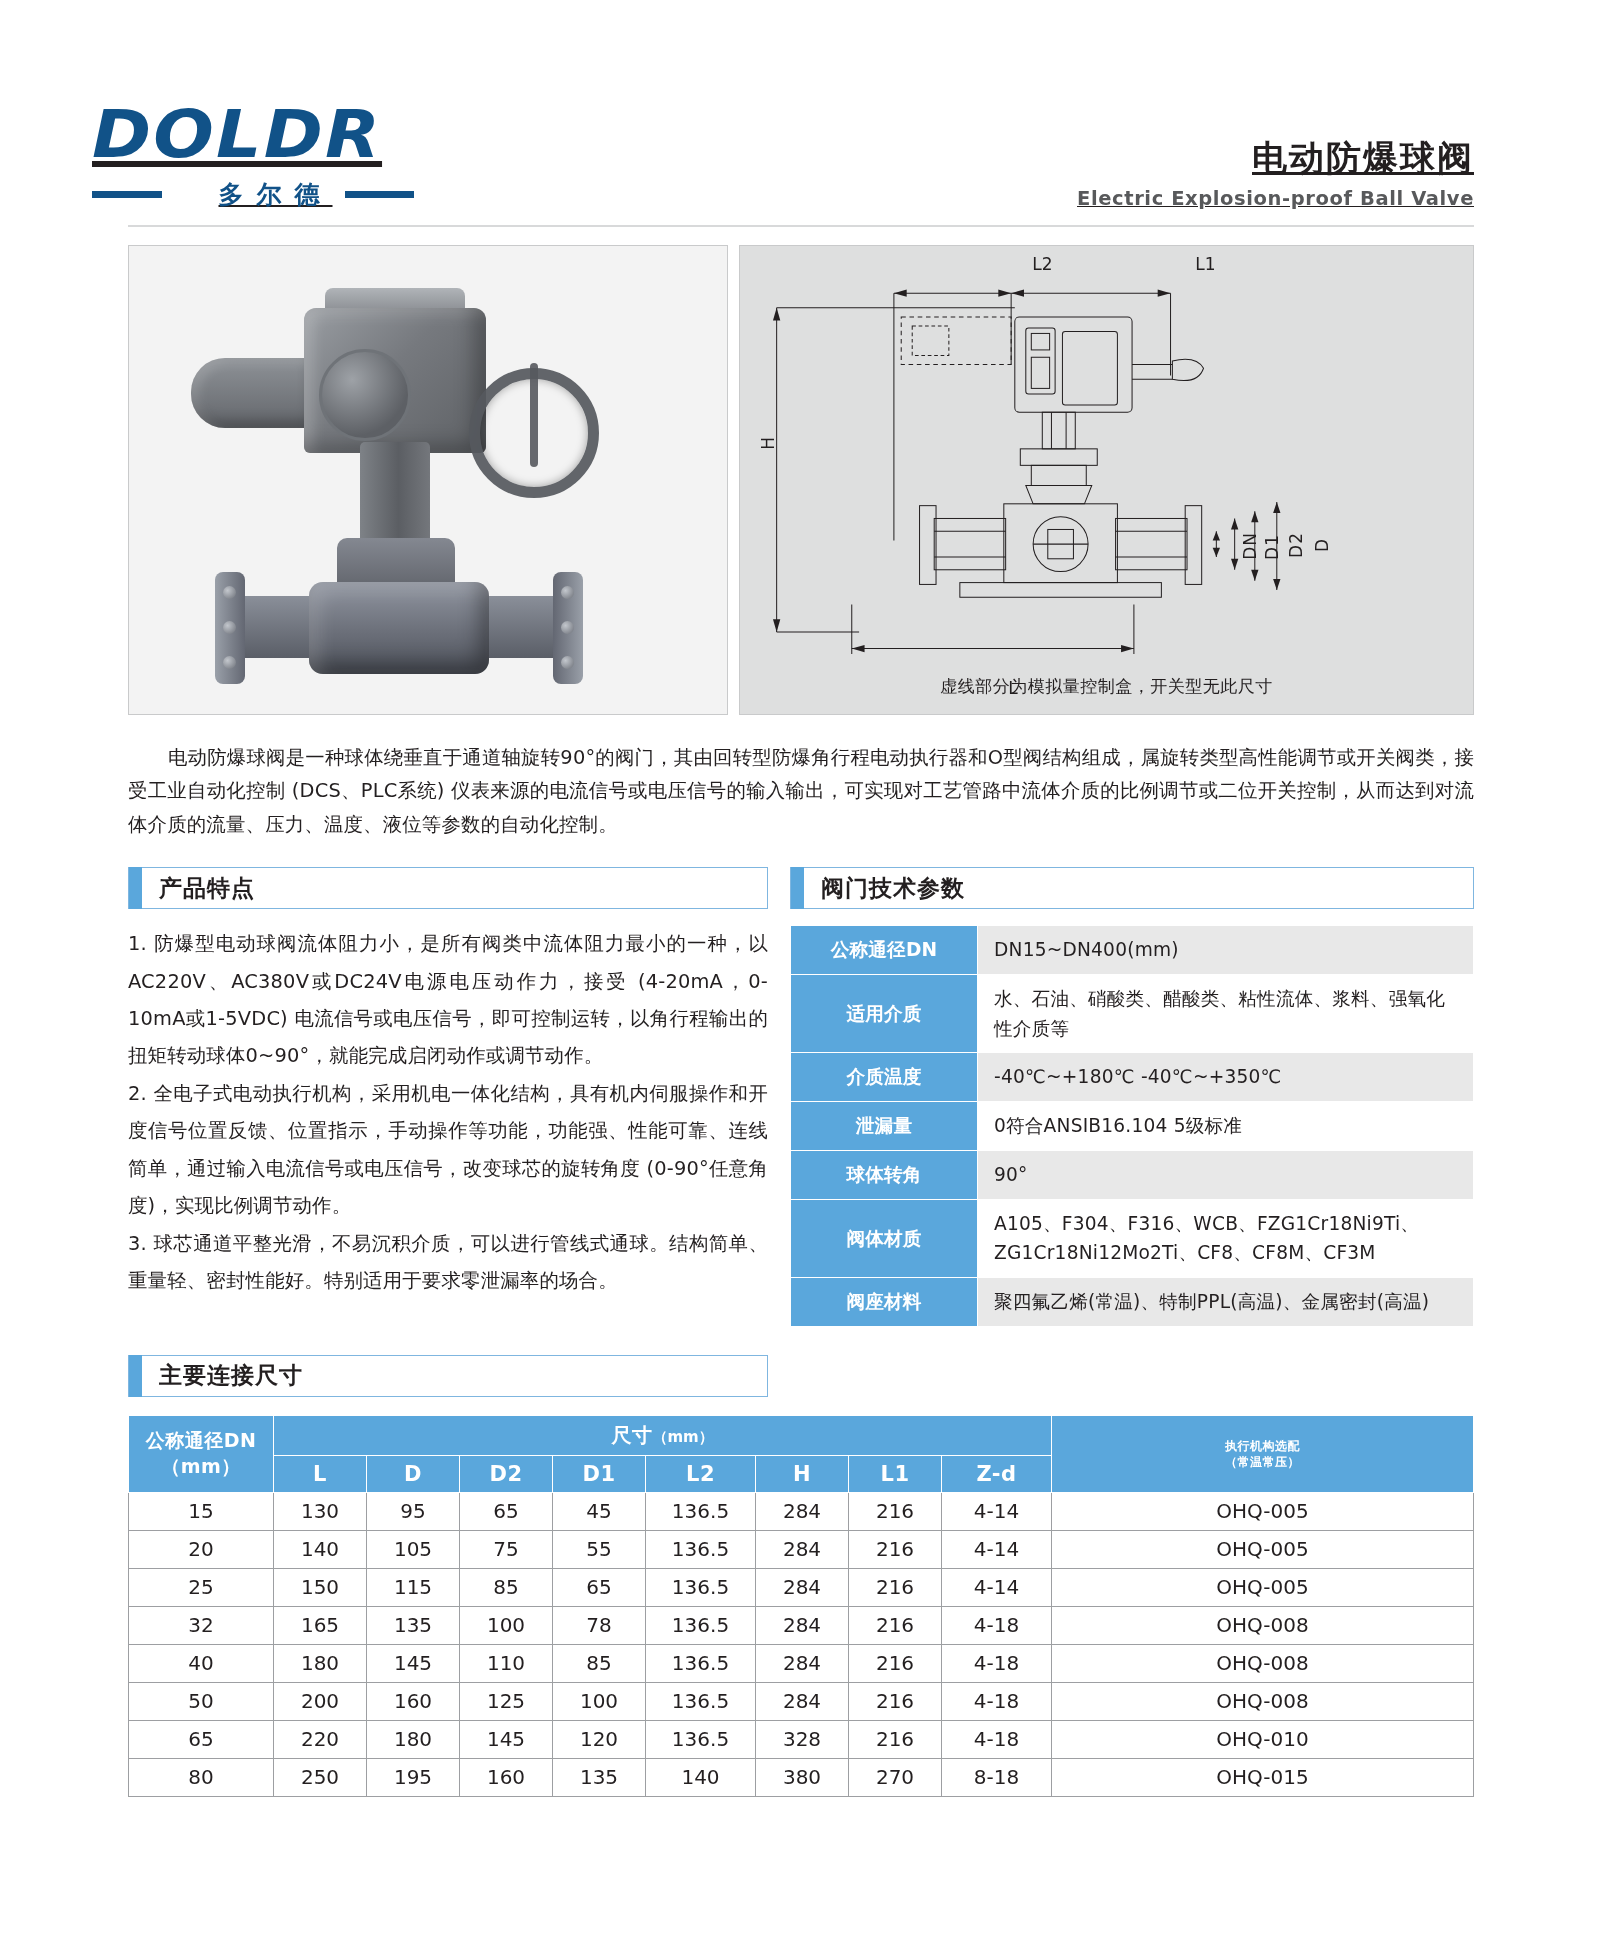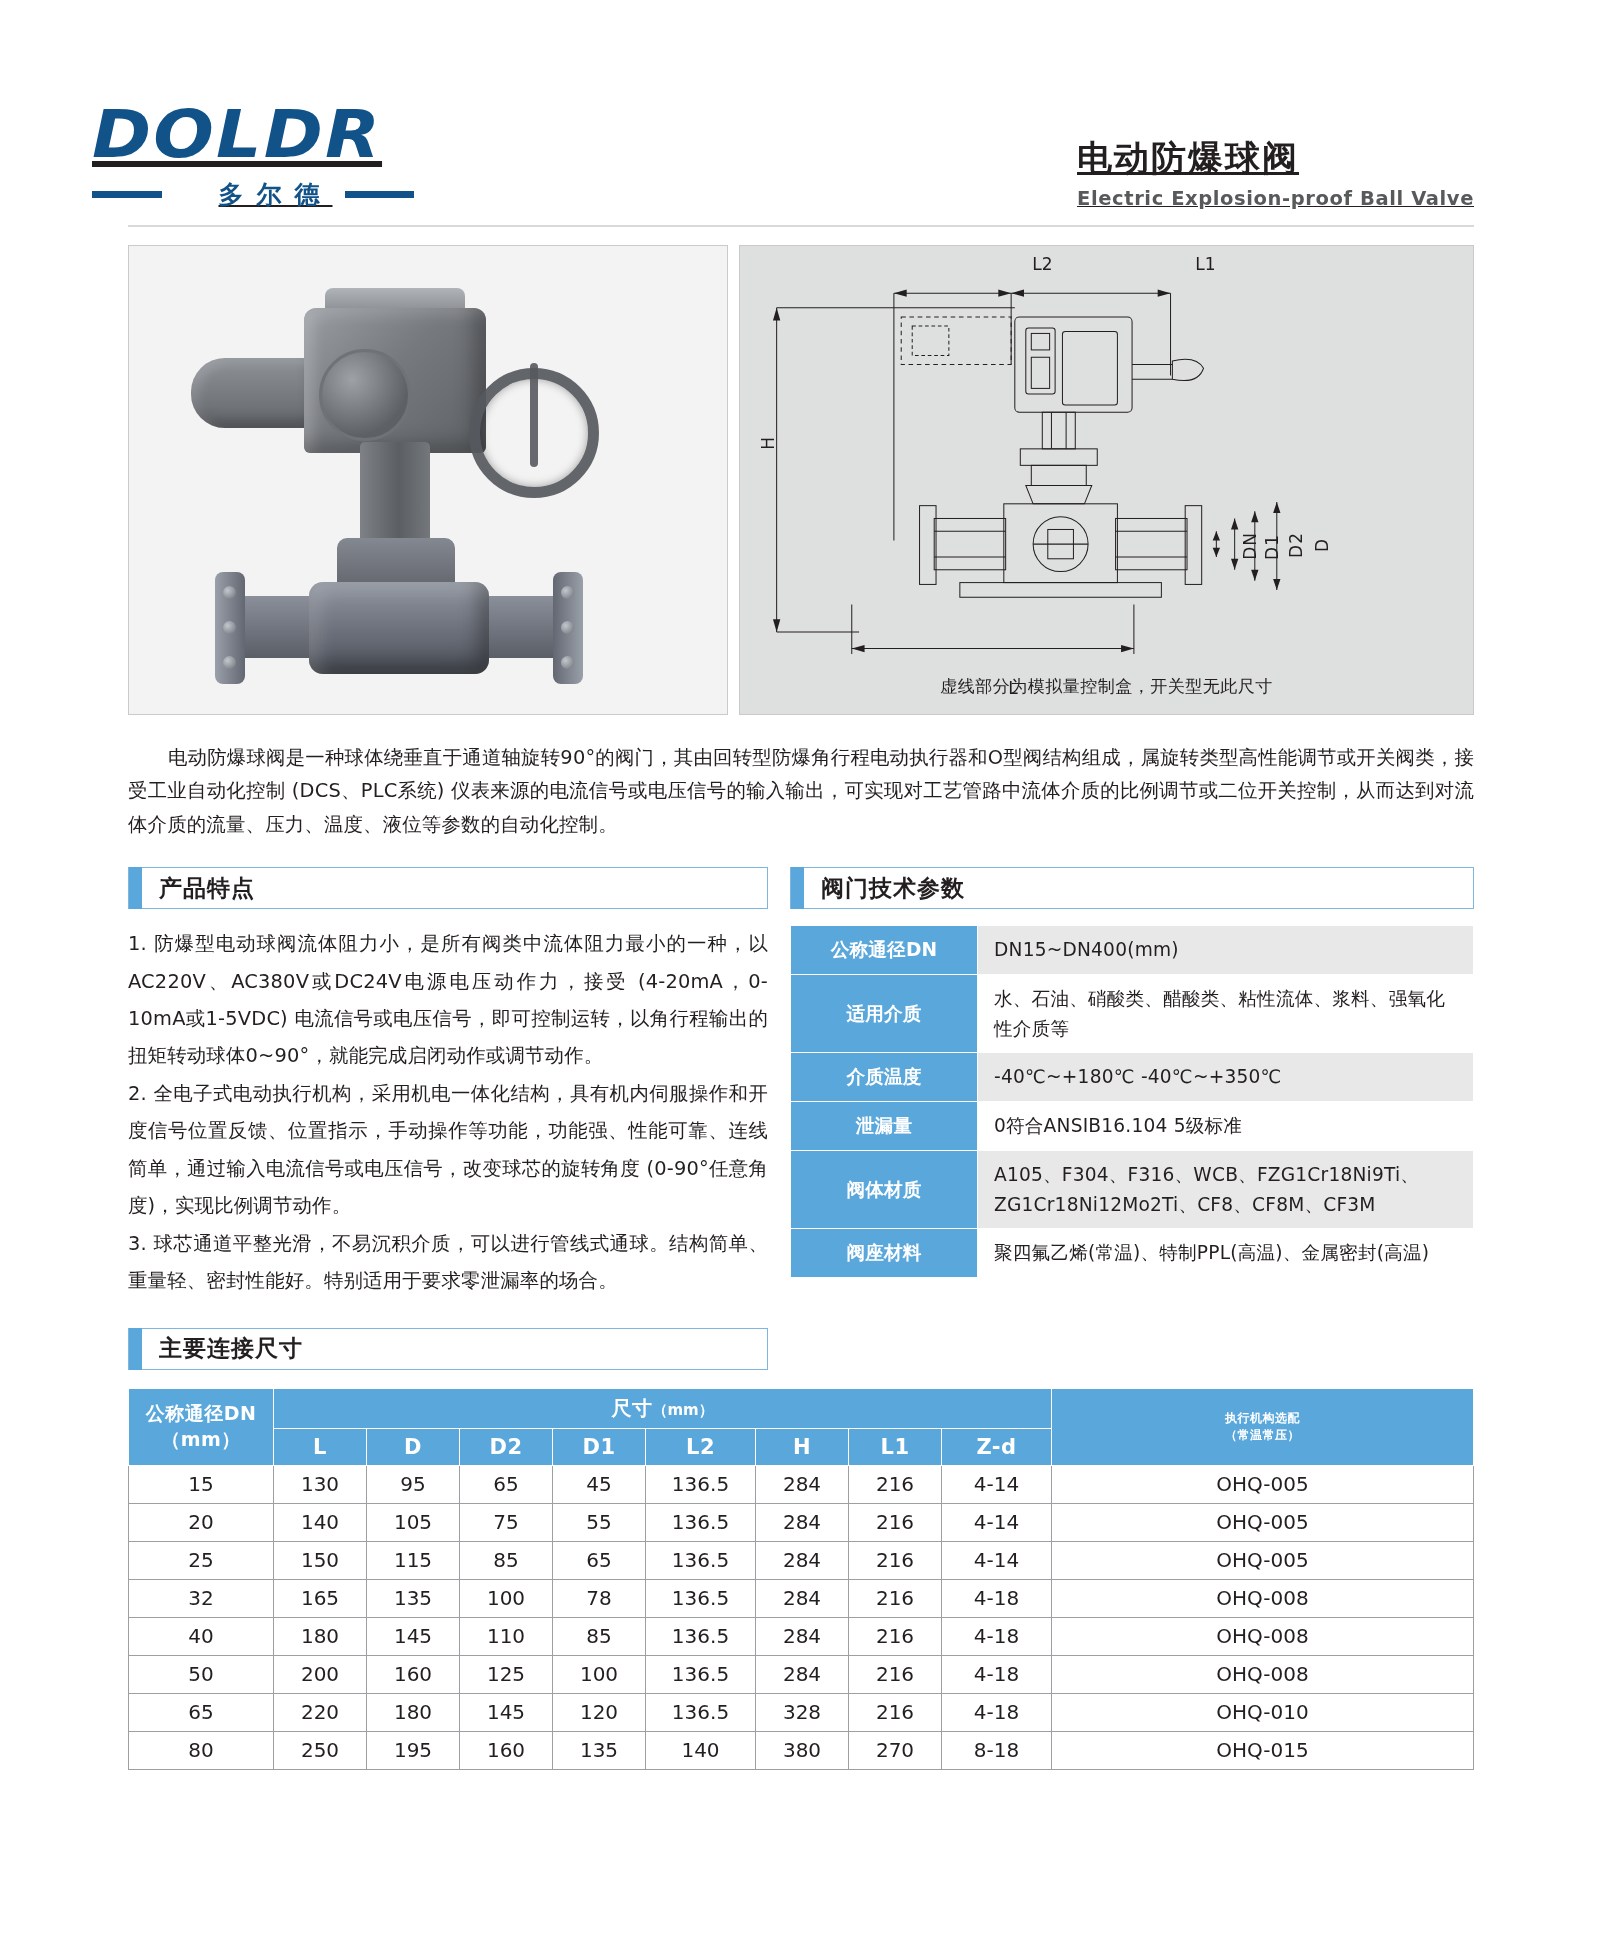--- a/index.html
+++ b/index.html
@@ -67,20 +67,21 @@
     font-size: 25px;
     font-weight: 700;
     color: #115288;
     letter-spacing: 13px;
     padding: 0 4px;
     white-space: nowrap;
     margin-left: 45px;
   }
 
   .title-block {
+    text-align: right;
     padding-bottom: 4px;
   }
   .title-cn {
     font-size: 35px;
     font-weight: 700;
     color: #231f20;
     letter-spacing: 2px;
     line-height: 1.15;
   }
   .title-en {
@@ -523,20 +524,24 @@
             <td class="k">适用介质</td>
             <td class="v">水、石油、硝酸类、醋酸类、粘性流体、浆料、强氧化性介质等</td>
           </tr>
           <tr>
             <td class="k">介质温度</td>
             <td class="v">-40℃~+180℃  -40℃~+350℃</td>
           </tr>
           <tr>
             <td class="k">泄漏量</td>
             <td class="v">0符合ANSIB16.104 5级标准</td>
+          </tr>
+          <tr>
+            <td class="k">球体转角</td>
+            <td class="v">90°</td>
           </tr>
           <tr>
             <td class="k">阀体材质</td>
             <td class="v">A105、F304、F316、WCB、FZG1Cr18Ni9Ti、ZG1Cr18Ni12Mo2Ti、CF8、CF8M、CF3M</td>
           </tr>
           <tr>
             <td class="k">阀座材料</td>
             <td class="v">聚四氟乙烯(常温)、特制PPL(高温)、金属密封(高温)</td>
           </tr>
         </tbody>

